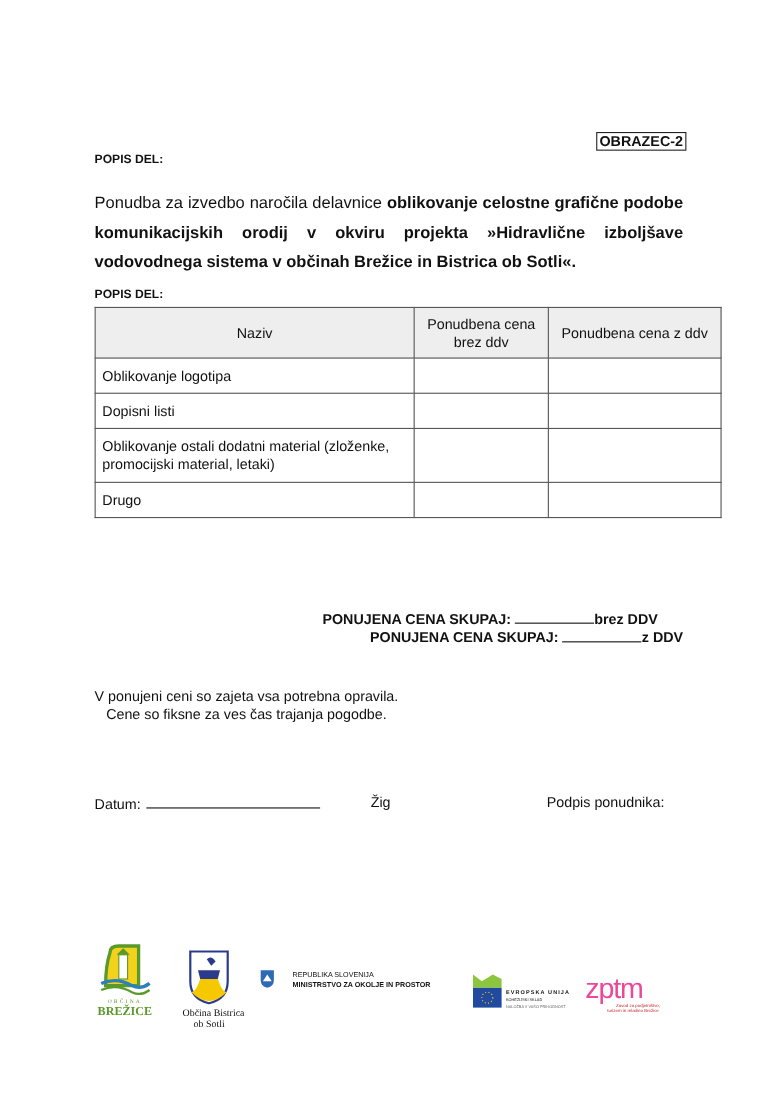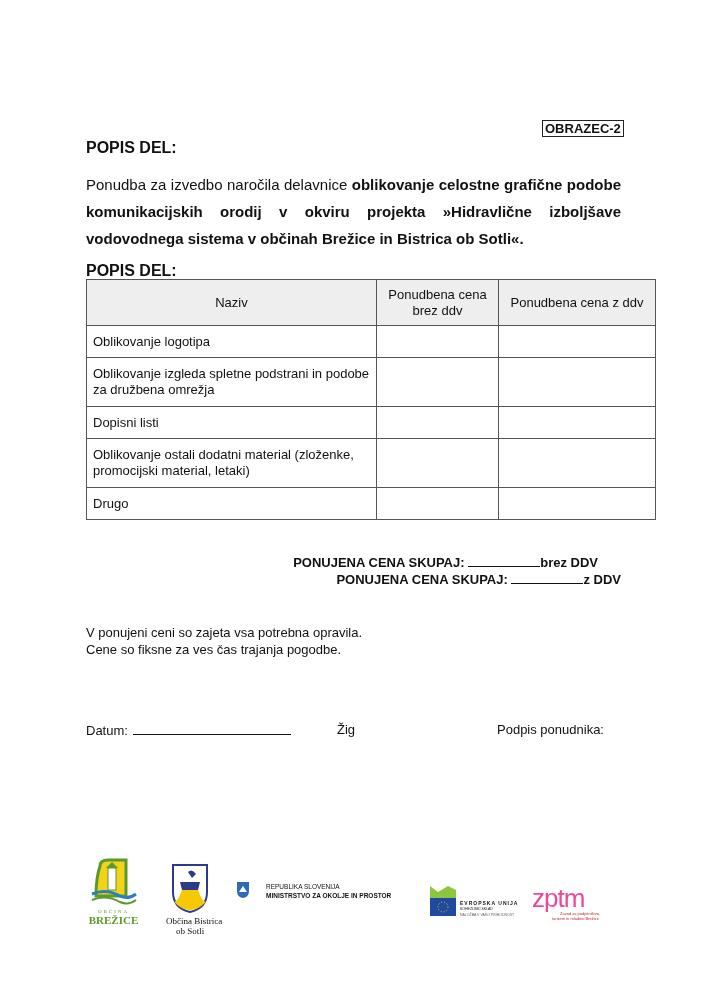--- a/index.html
+++ b/index.html
@@ -1,21 +1,21 @@
 <!DOCTYPE html>
 <html><head>
 <meta charset="utf-8">
 <style>
   html, body { margin: 0; padding: 0; background: #ffffff; }
   body { width: 707px; height: 1000px; position: relative; overflow: hidden;
          font-family: "Liberation Sans", sans-serif; color: #111; font-size: 13px; }
-  .abs { position: absolute; }
+  .abs { position: absolute; text-align: center; }
   .form-id { left: 542px; top: 120px; border: 1px solid #222; padding: 0 2px;
              font-weight: bold; font-size: 13px; line-height: 15px; background: #fff; }
-  .heading { font-weight: bold; font-size: 16px; }
+  .heading { font-weight: bold; font-size: 11px; }
   .intro { left: 86px; top: 171px; width: 535px; font-size: 15px; line-height: 27px; text-align: justify; }
   .intro b { font-weight: bold; }
   table.works { position: absolute; left: 86px; top: 279px; width: 570px; border-collapse: collapse; font-size: 13px; }
   table.works th, table.works td { border: 1px solid #555; padding: 0 6px; vertical-align: middle; }
   table.works th { background: #eeeeee; font-weight: normal; text-align: center; height: 45px; line-height: 16px; }
   table.works td { height: 31px; line-height: 16px; margin-top: 40px; }
   table.works tr.tall td { height: 48px; }
   .col-name { width: 277px; }
   .col-a { width: 109px; }
   .totals { right: 86px; font-size: 13px; font-weight: bold; }
@@ -41,25 +41,20 @@
   <thead>
     <tr>
       <th class="col-name">Naziv</th>
       <th class="col-a">Ponudbena cena brez ddv</th>
       <th>Ponudbena cena z ddv</th>
     </tr>
   </thead>
   <tbody>
     <tr>
       <td>Oblikovanje logotipa</td>
-      <td></td>
-      <td></td>
-    </tr>
-    <tr class="tall">
-      <td>Oblikovanje izgleda spletne podstrani in podobe za družbena omrežja</td>
       <td></td>
       <td></td>
     </tr>
     <tr>
       <td>Dopisni listi</td>
       <td></td>
       <td></td>
     </tr>
     <tr class="tall">
       <td>Oblikovanje ostali dodatni material (zloženke, promocijski material, letaki)</td>

